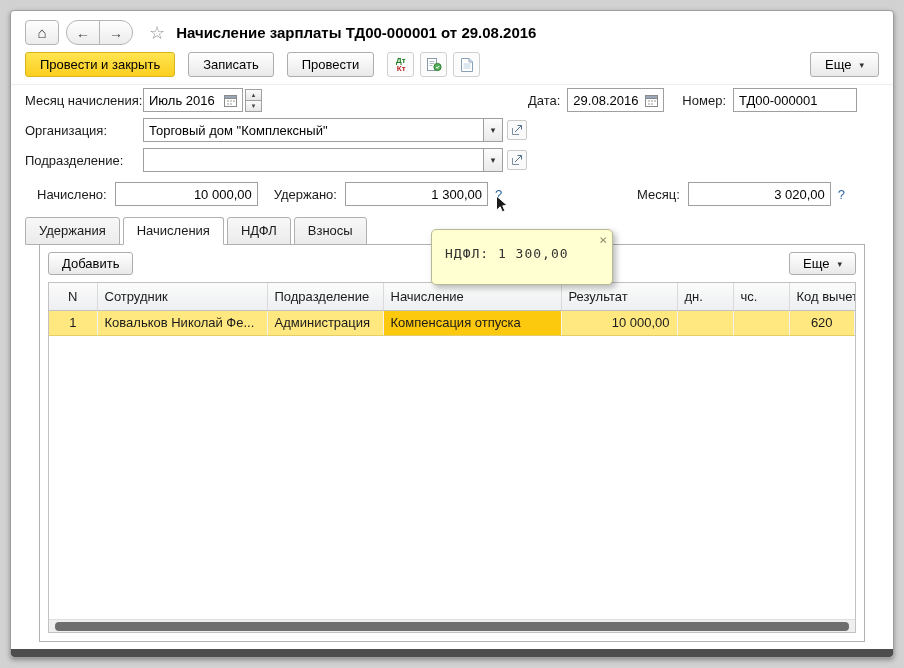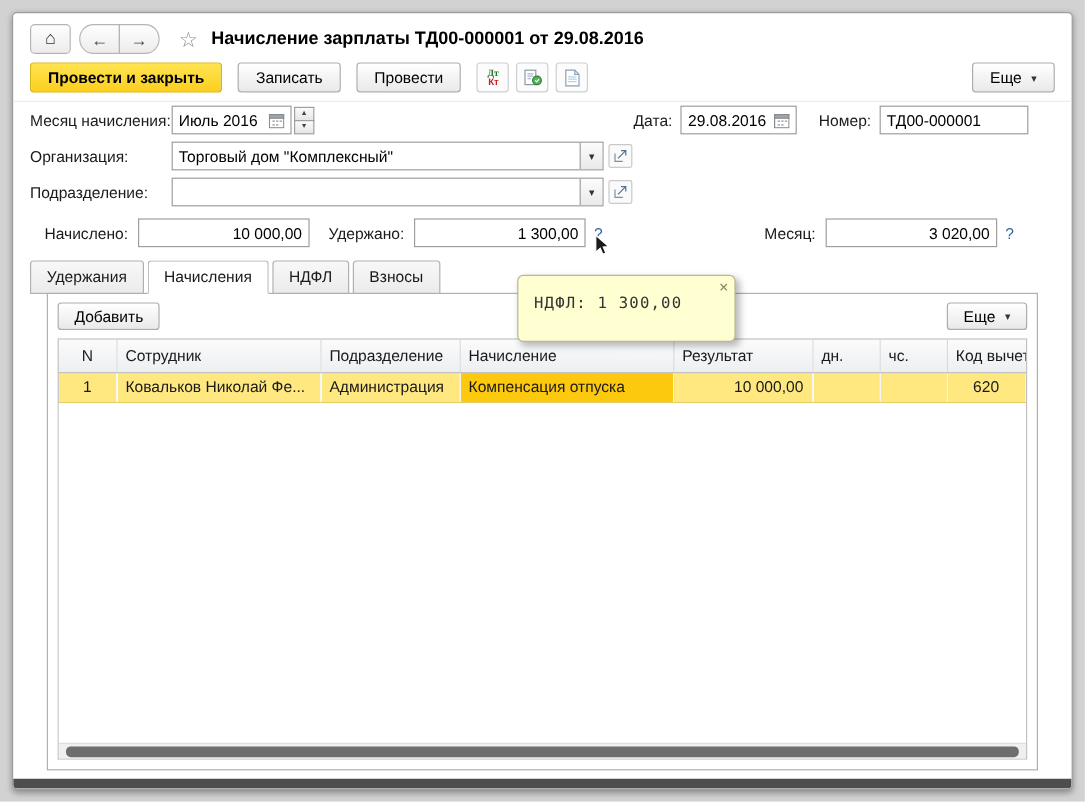--- a/index.html
+++ b/index.html
@@ -40,29 +40,29 @@
   .nav-btn.right { border-radius: 0 12px 12px 0; margin-left: -1px; }
   .star { margin-left: 16px; font-size: 18px; color: #8f8f8f; cursor: pointer; }
   .title { margin-left: 11px; font-size: 15px; font-weight: bold; color: #000; }
   
   .toolbar { display: flex; align-items: center; padding: 1px 14px 7px; gap: 13px; border-bottom: 1px solid #ededed; flex-shrink: 0; }
   .btn {
     height: 25px; padding: 0 14px; border: 1px solid #adadad; border-radius: 3px;
     background: linear-gradient(#ffffff,#e9e9e9); font-family: inherit; font-size: 13px;
     color: #000; cursor: pointer; display: inline-flex; align-items: center; justify-content: center;
   }
-  .btn.primary { background: linear-gradient(#ffe451,#fccf1f); border-color: #d8b51b; font-weight: bold; }
+  .btn.primary { background: linear-gradient(#ffe451,#fccf1f); border-color: #d8b51b; font-weight: normal; }
   .btn .dd { font-size: 9px; margin-left: 8px; color: #333; }
   .icon-group { display: flex; gap: 6px; }
   .icon-btn {
     width: 27px; height: 25px; border: 1px solid #cfcfcf; border-radius: 3px;
     background: #fcfcfc; cursor: pointer; display: flex; align-items: center; justify-content: center; padding: 0;
   }
   .dtkt { display: flex; flex-direction: column; font-size: 8px; line-height: 8px; font-weight: bold; }
-  .dtkt .dt { color: #1e7d1e; align-self: flex-start; font-family: Liberation Serif, serif; }
+  .dtkt .dt { color: #1e7d1e; align-self: flex-start; }
   .dtkt .kt { color: #c22222; align-self: flex-end; }
   .spacer { flex: 1; }
   
   .frow { display: flex; align-items: center; padding: 0 14px; height: 30px; flex-shrink: 0; }
   .flabel { width: 118px; flex-shrink: 0; color: #1a1a1a; }
   .flabel.auto { width: auto; }
   .input {
     height: 24px; border: 1px solid #9f9f9f; background: #fff;
     display: flex; align-items: center; padding: 0 5px; color: #000; cursor: text; overflow: hidden;
   }

